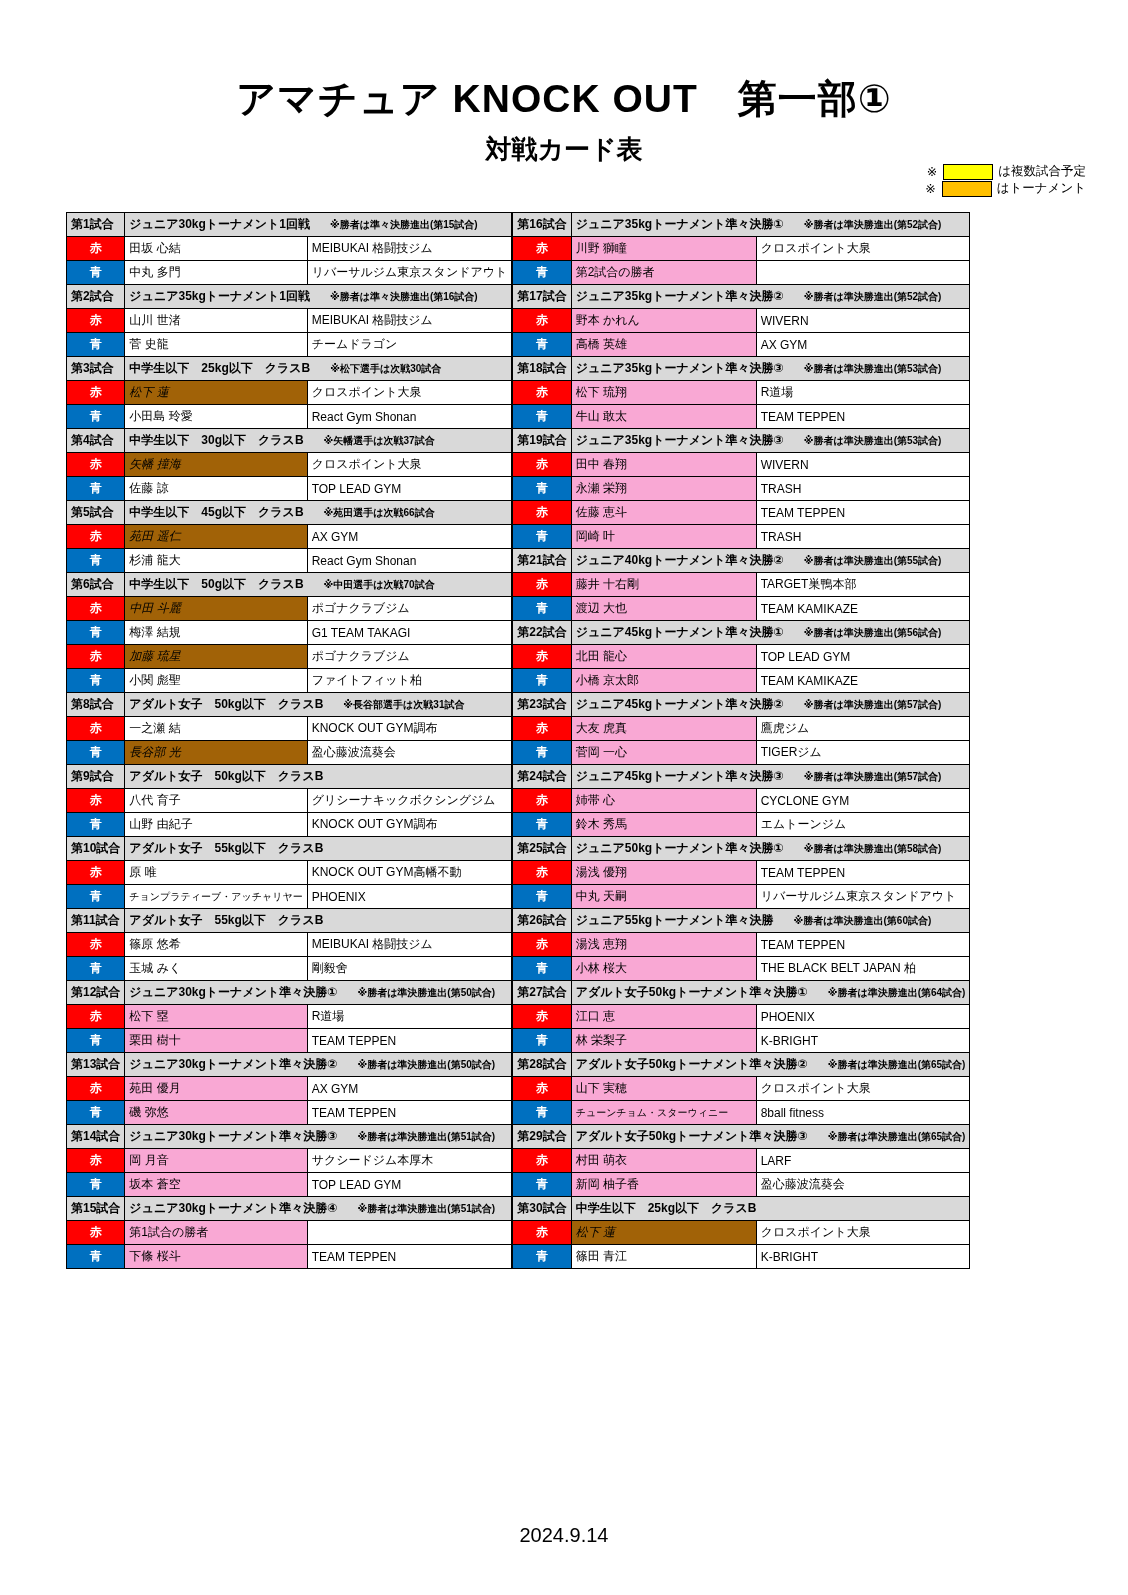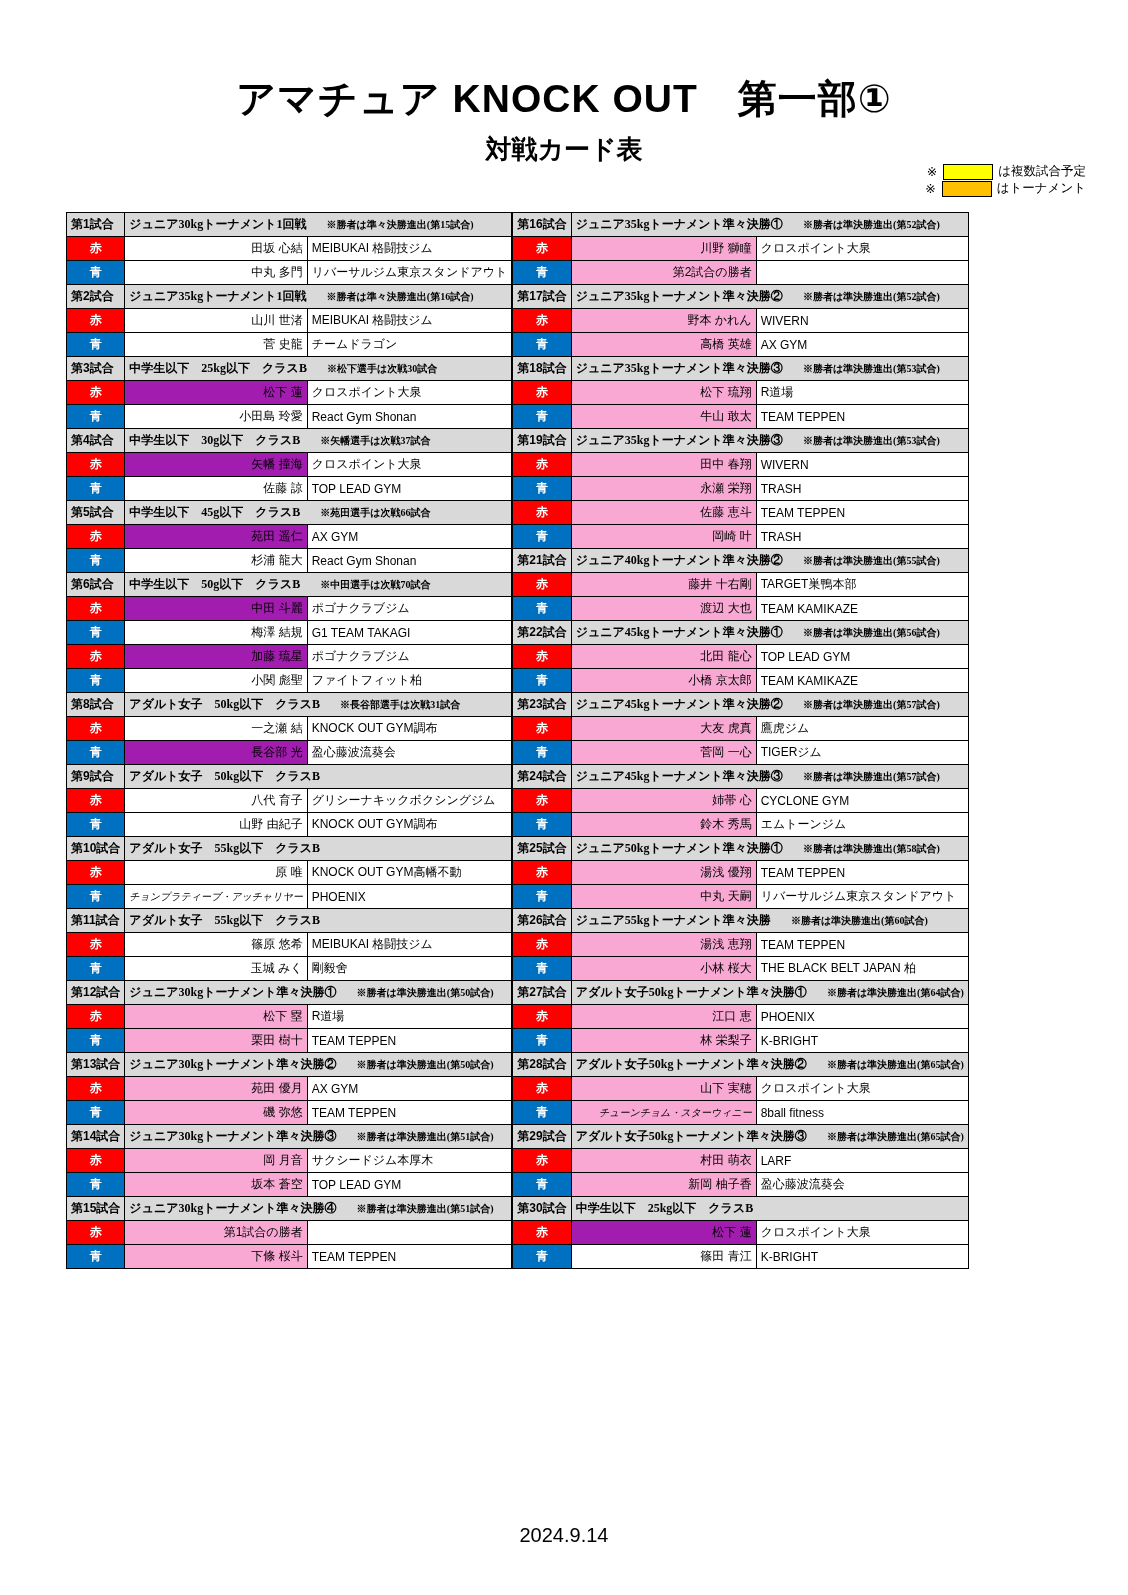--- a/index.html
+++ b/index.html
@@ -37,34 +37,34 @@
     font-size:12px;
     height:23px;
     padding:0 4px;
     vertical-align:middle;
     white-space:nowrap;
     overflow:hidden;
   }
   
   tr.hdr td{background:#d9d9d9;}
   td.bout-no{width:68px;font-size:12.5px;font-weight:bold;}
-  td.bout-info{font-size:11px;font-family:Liberation Serif, serif;}
+  td.bout-info{font-size:11px;}
   td.bout-info .cls{font-weight:bold;}
   td.bout-info .note{font-size:10px;font-weight:bold;}
 
   
   td.corner{
     width:22px;text-align:center;font-weight:bold;font-size:12px;color:#fff;
   }
   td.corner.red{background:#ff0000;}
   td.corner.blue{background:#0070c0;}
-  td.fighter{width:176px;font-size:12.5px;text-align:right;}
-  td.fighter.small{font-size:10px;font-style:italic;}
+  td.fighter{width:176px;font-size:12.5px;}
+  td.fighter.small{font-size:10px;}
   td.gym{font-size:11.5px;}
-  td.hl-yellow{background:#a21caf;}
+  td.hl-yellow{background:#a16207;font-style:italic;}
   td.hl-orange{background:#f9a8d4;}
 
   .date{
     position:absolute;left:0;right:0;top:1492px;text-align:center;
     font-size:20px;
     margin-top:32px;
   }
 </style>
 </head>
 <body>

